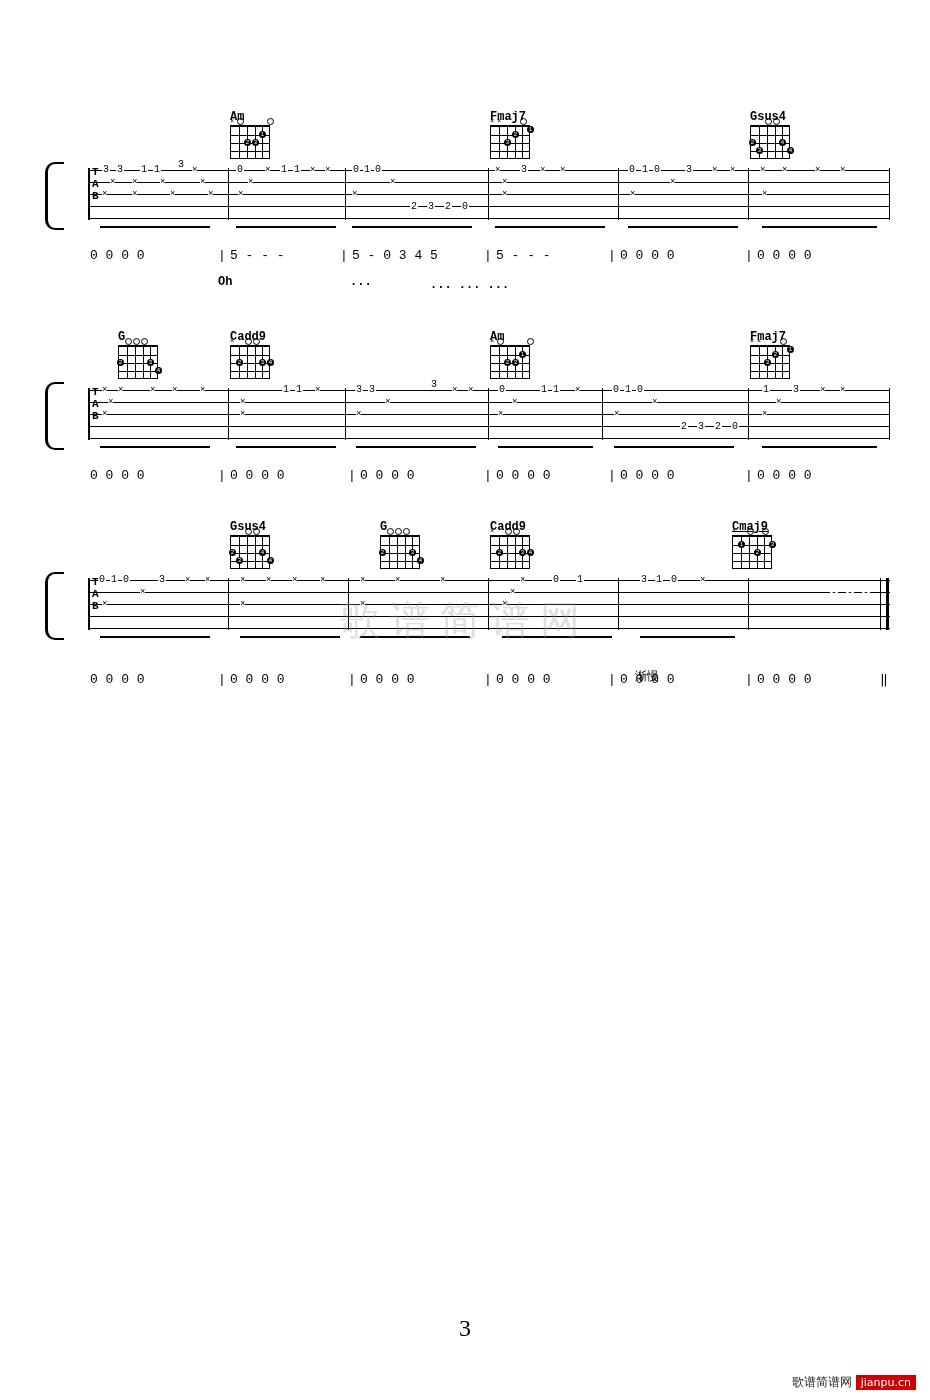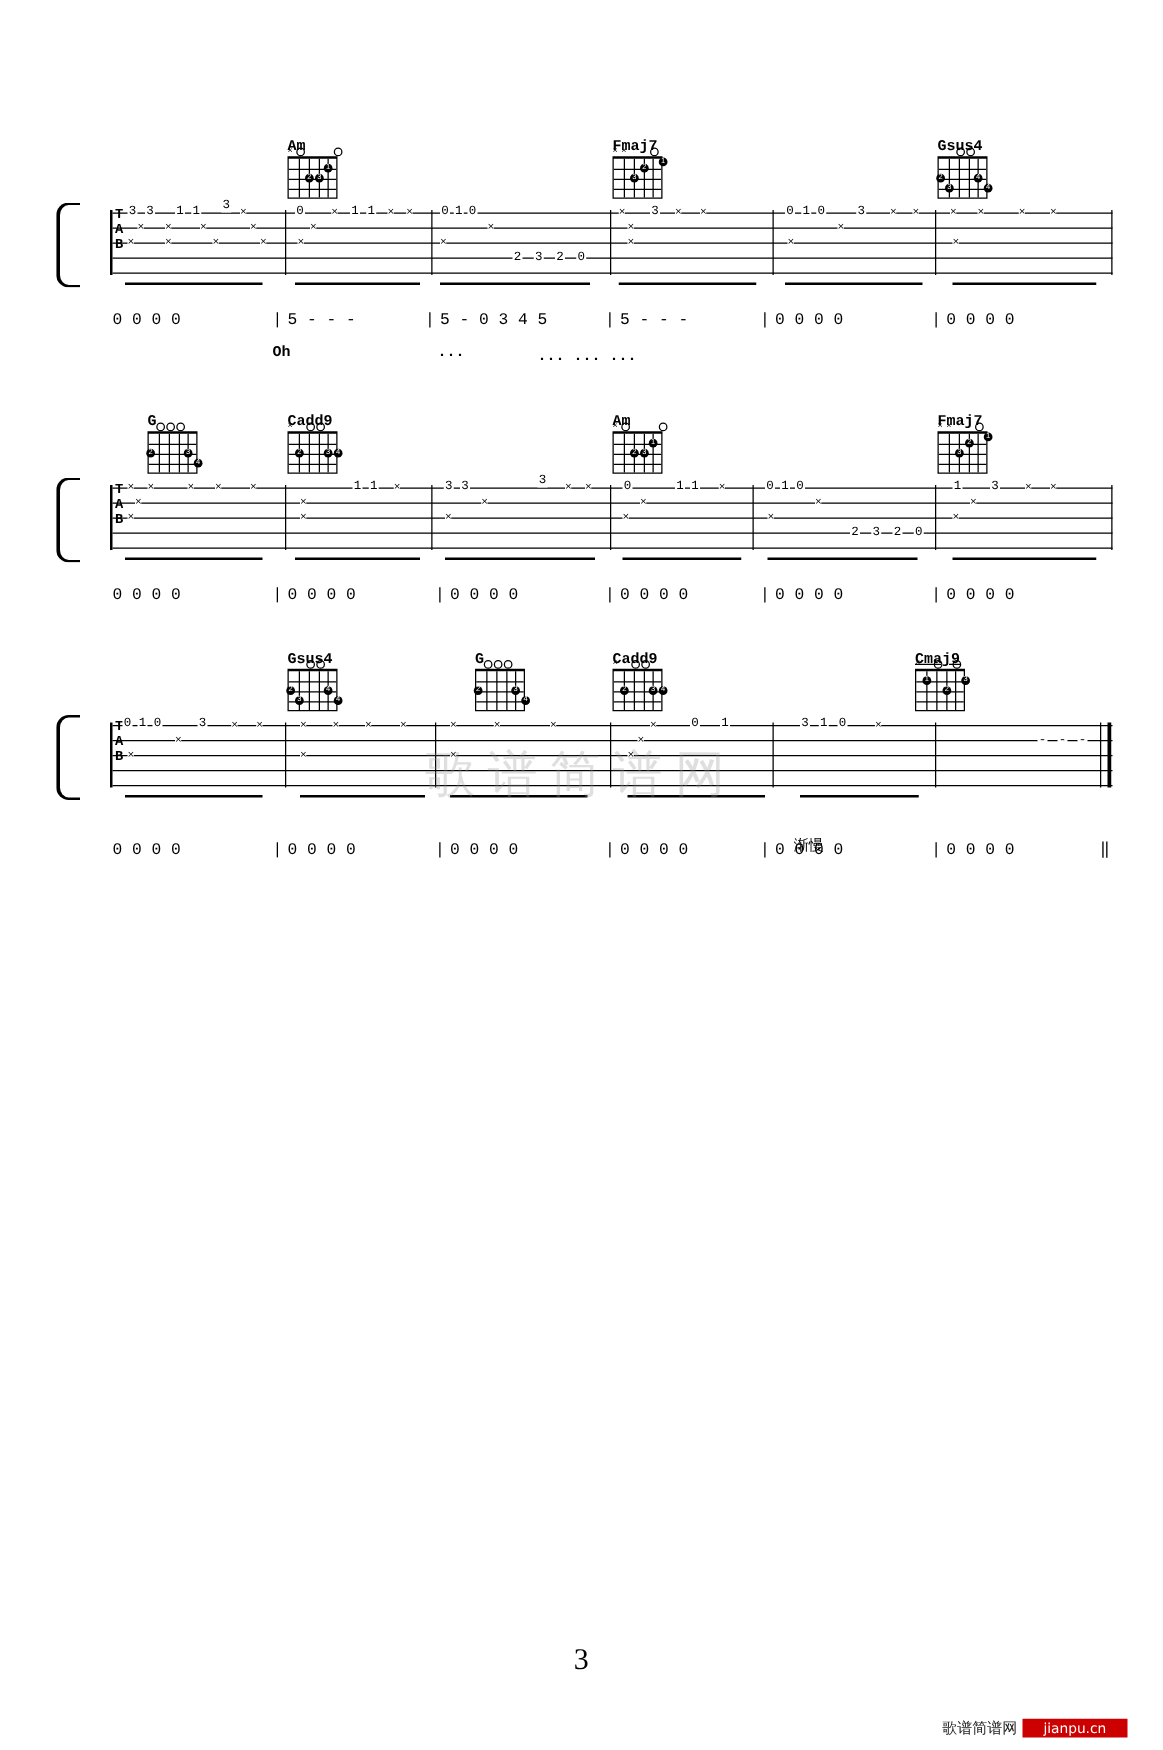--- a/index.html
+++ b/index.html
@@ -231,22 +231,22 @@
     right: 10px;
     top: 1374px;
     font-family: "DejaVu Sans", sans-serif;
     font-size: 12px;
     color: #222;
   }
   .footer .redbox {
     display: inline-block;
     background: #cc0000;
     color: #fff;
-    padding: 1px 17px;
-    margin-right: 18px;
+    padding: 1px 5px;
+    margin-right: 4px;
     font-size: 11px;
   }
 </style>
 </head>
 <body>
 
 <div class="sheet">
 
   <div class="system sys1">
 

